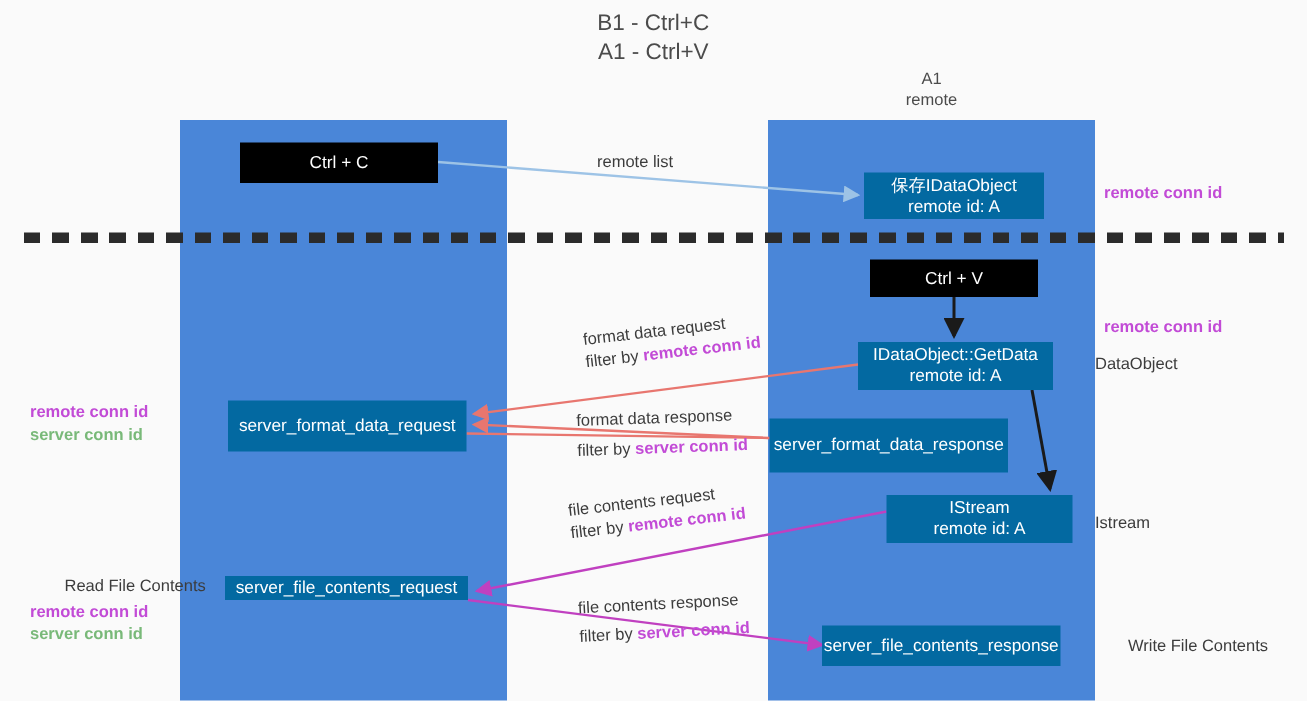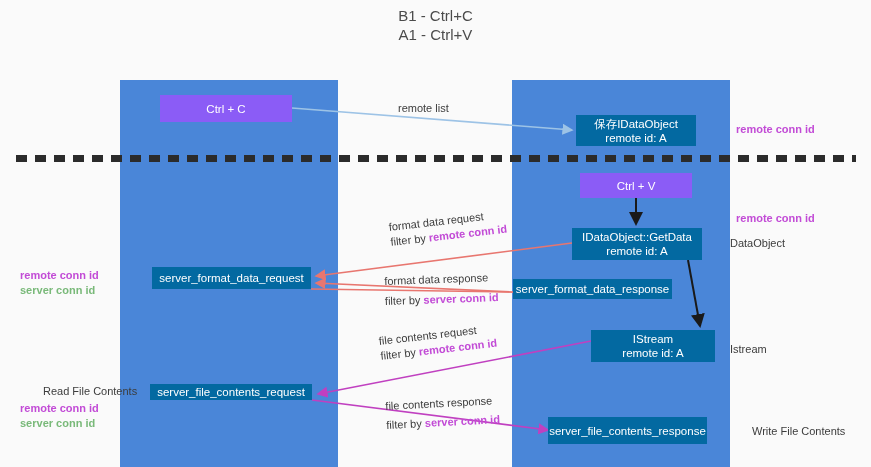--- a/index.html
+++ b/index.html
@@ -68,29 +68,29 @@
     flex-direction: column;
     align-items: center;
     justify-content: center;
     text-align: center;
     color: #ffffff;
     font-size: 11.5px;
     line-height: 14px;
     white-space: pre-line;
     padding: 2px 4px;
   }
-  .node.green { background: #8b5cf6; }
+  .node.green { background: #000000; }
   .node.orange { background: #0369a1; }
 
   #node-ctrlc        { left: 160px; top: 95px;  width: 132px; height: 27px; }
   #node-save-idata   { left: 576px; top: 115px; width: 120px; height: 31px; }
   #node-ctrlv        { left: 580px; top: 173px; width: 112px; height: 25px; }
   #node-getdata      { left: 572px; top: 228px; width: 130px; height: 32px; }
-  #node-srv-fmt-req  { left: 152px; top: 267px; width: 159px; height: 22px; }
-  #node-srv-fmt-resp { left: 513px; top: 279px; width: 159px; height: 20px; }
+  #node-srv-fmt-req  { left: 152px; top: 267px; width: 159px; height: 34px; }
+  #node-srv-fmt-resp { left: 513px; top: 279px; width: 159px; height: 36px; }
   #node-istream      { left: 591px; top: 330px; width: 124px; height: 32px; }
   #node-srv-file-req { left: 150px; top: 384px; width: 162px; height: 16px; }
   #node-srv-file-res { left: 548px; top: 417px; width: 159px; height: 27px; }
 
   
   .edge-label {
     position: absolute;
     font-size: 11px;
     line-height: 15px;
     color: #3c3c3c;
@@ -203,20 +203,22 @@
       <line x1="703" y1="362" x2="703" y2="362" stroke="#1a1a1a" stroke-width="2"></line>
     </g>
   </svg>
 
   <div id="divider"></div>
 
   <div class="diagram-title" id="diagram-title">B1 - Ctrl+C
 A1 - Ctrl+V</div>
 
 
+  <div class="lane-title" id="title-a1">A1
+remote</div>
 
   <div class="node green" id="node-ctrlc">Ctrl + C</div>
 
   <div class="node orange" id="node-save-idata">保存IDataObject
 remote id: A</div>
 
   <div class="node green" id="node-ctrlv">Ctrl + V</div>
 
   <div class="node orange" id="node-getdata">IDataObject::GetData
 remote id: A</div>

